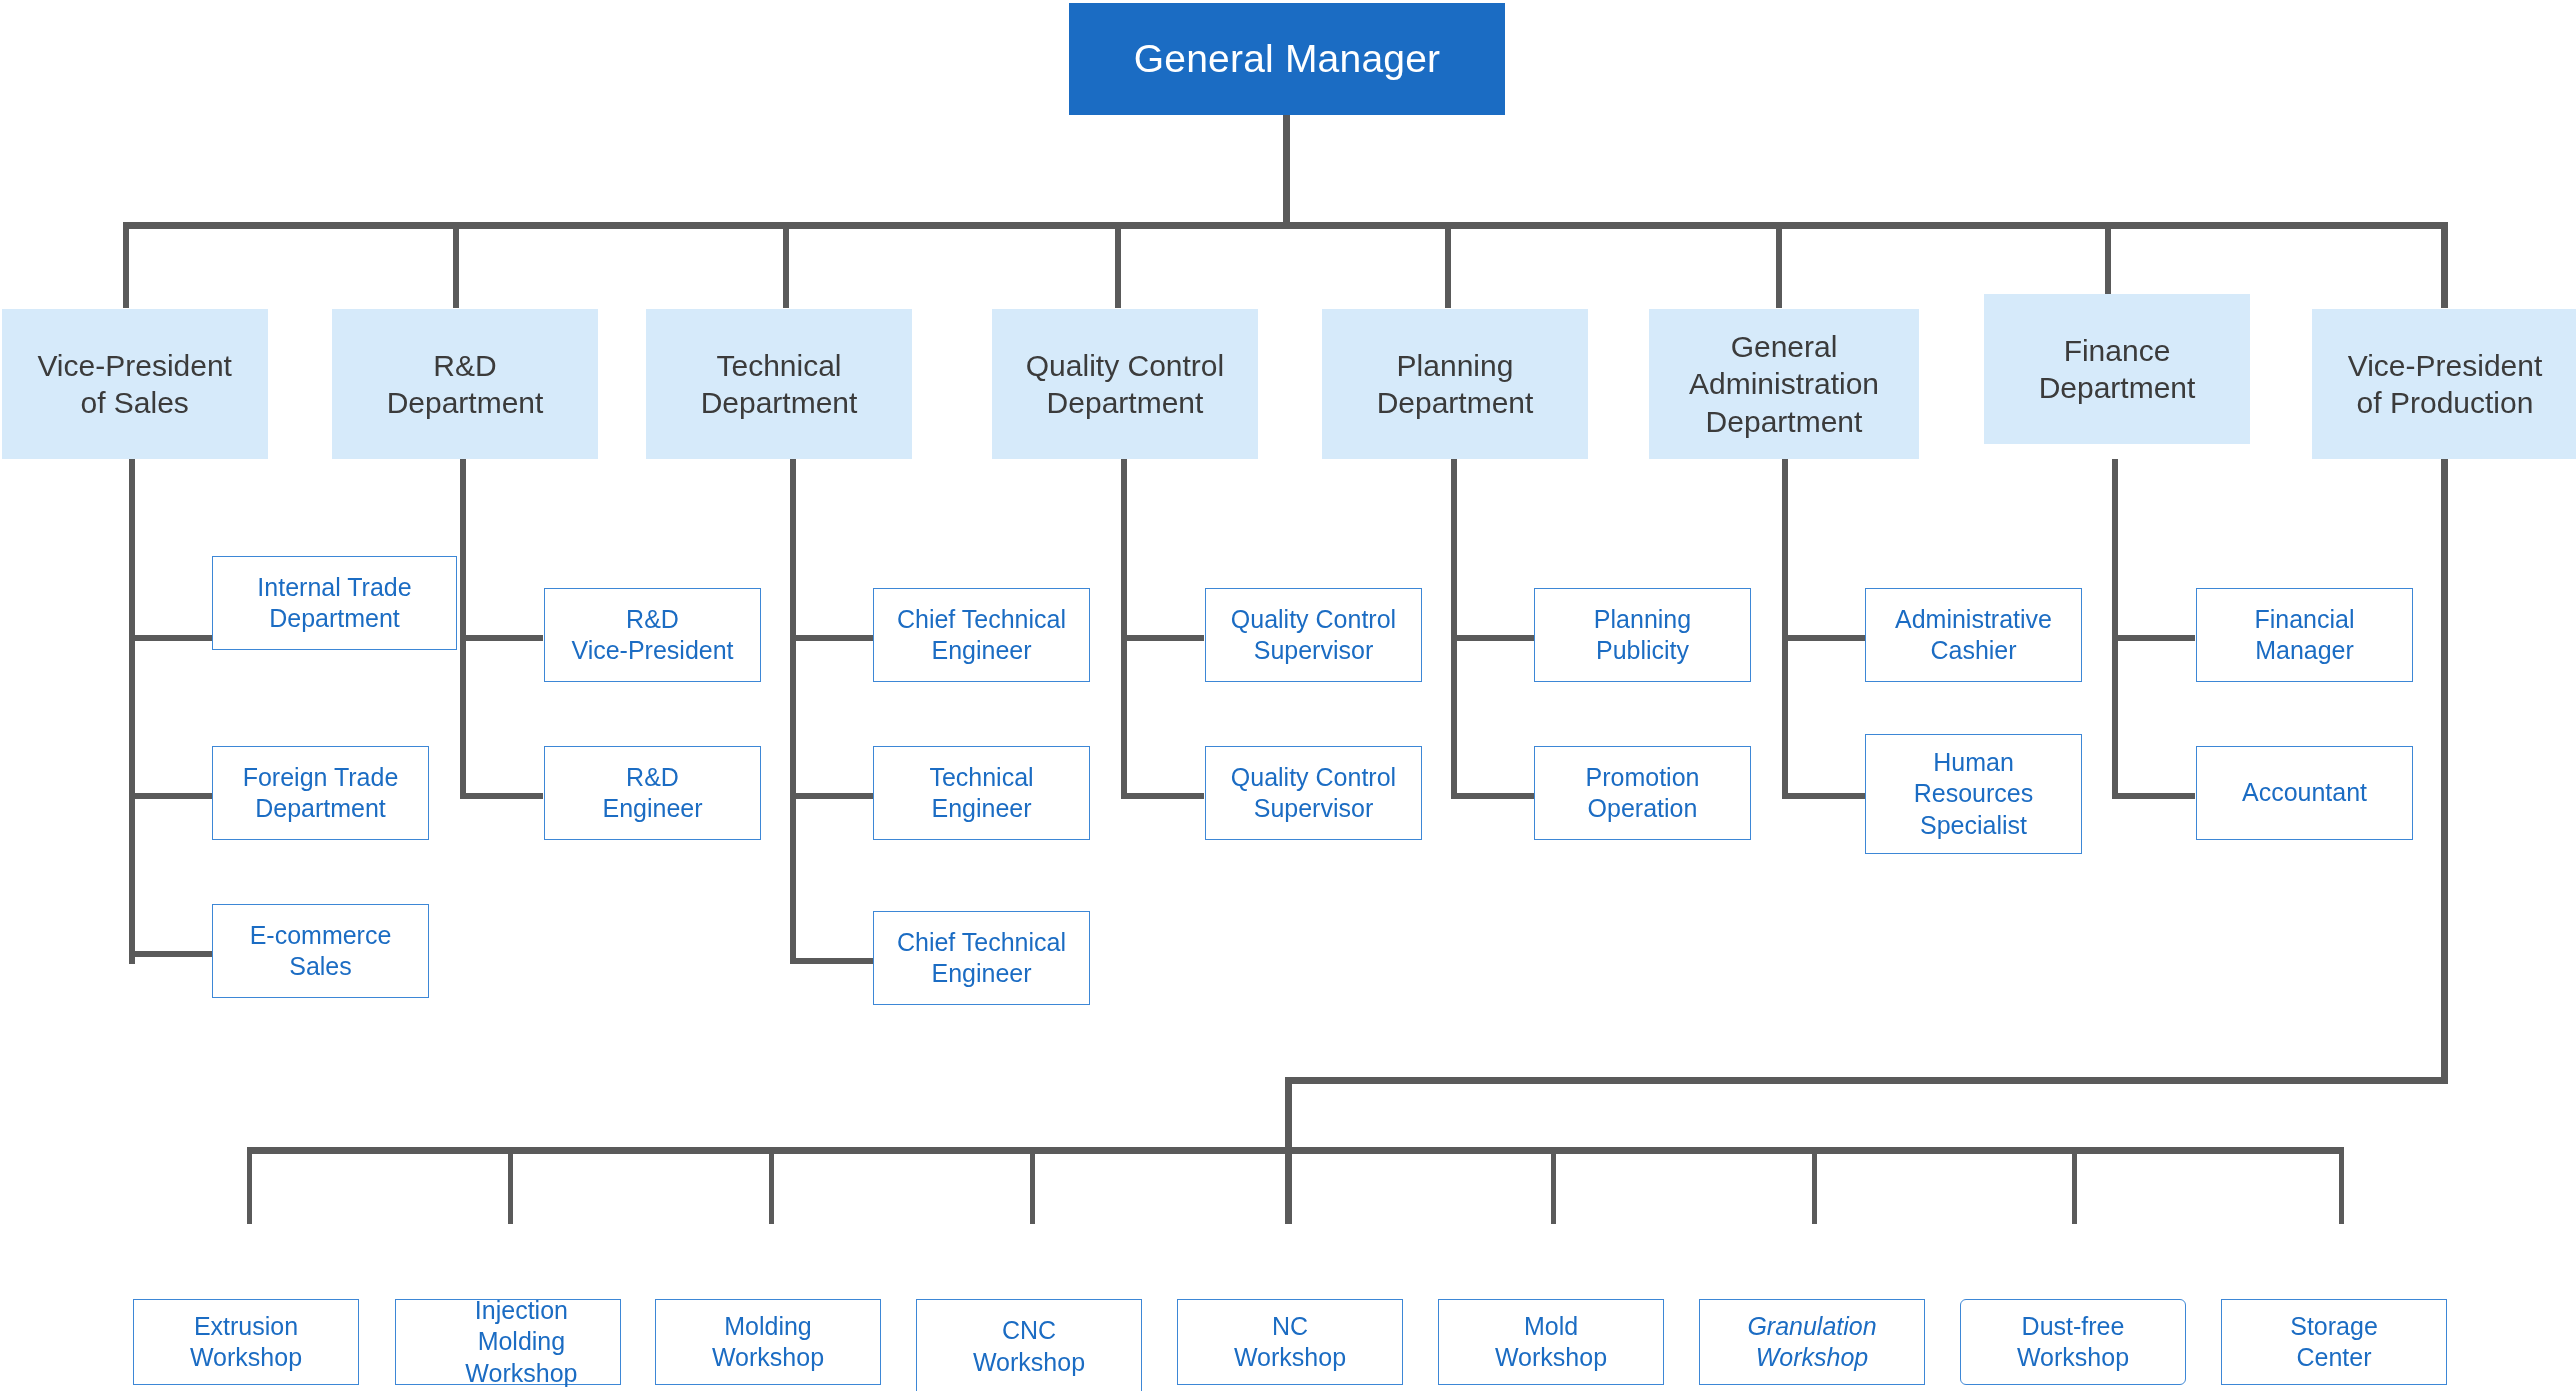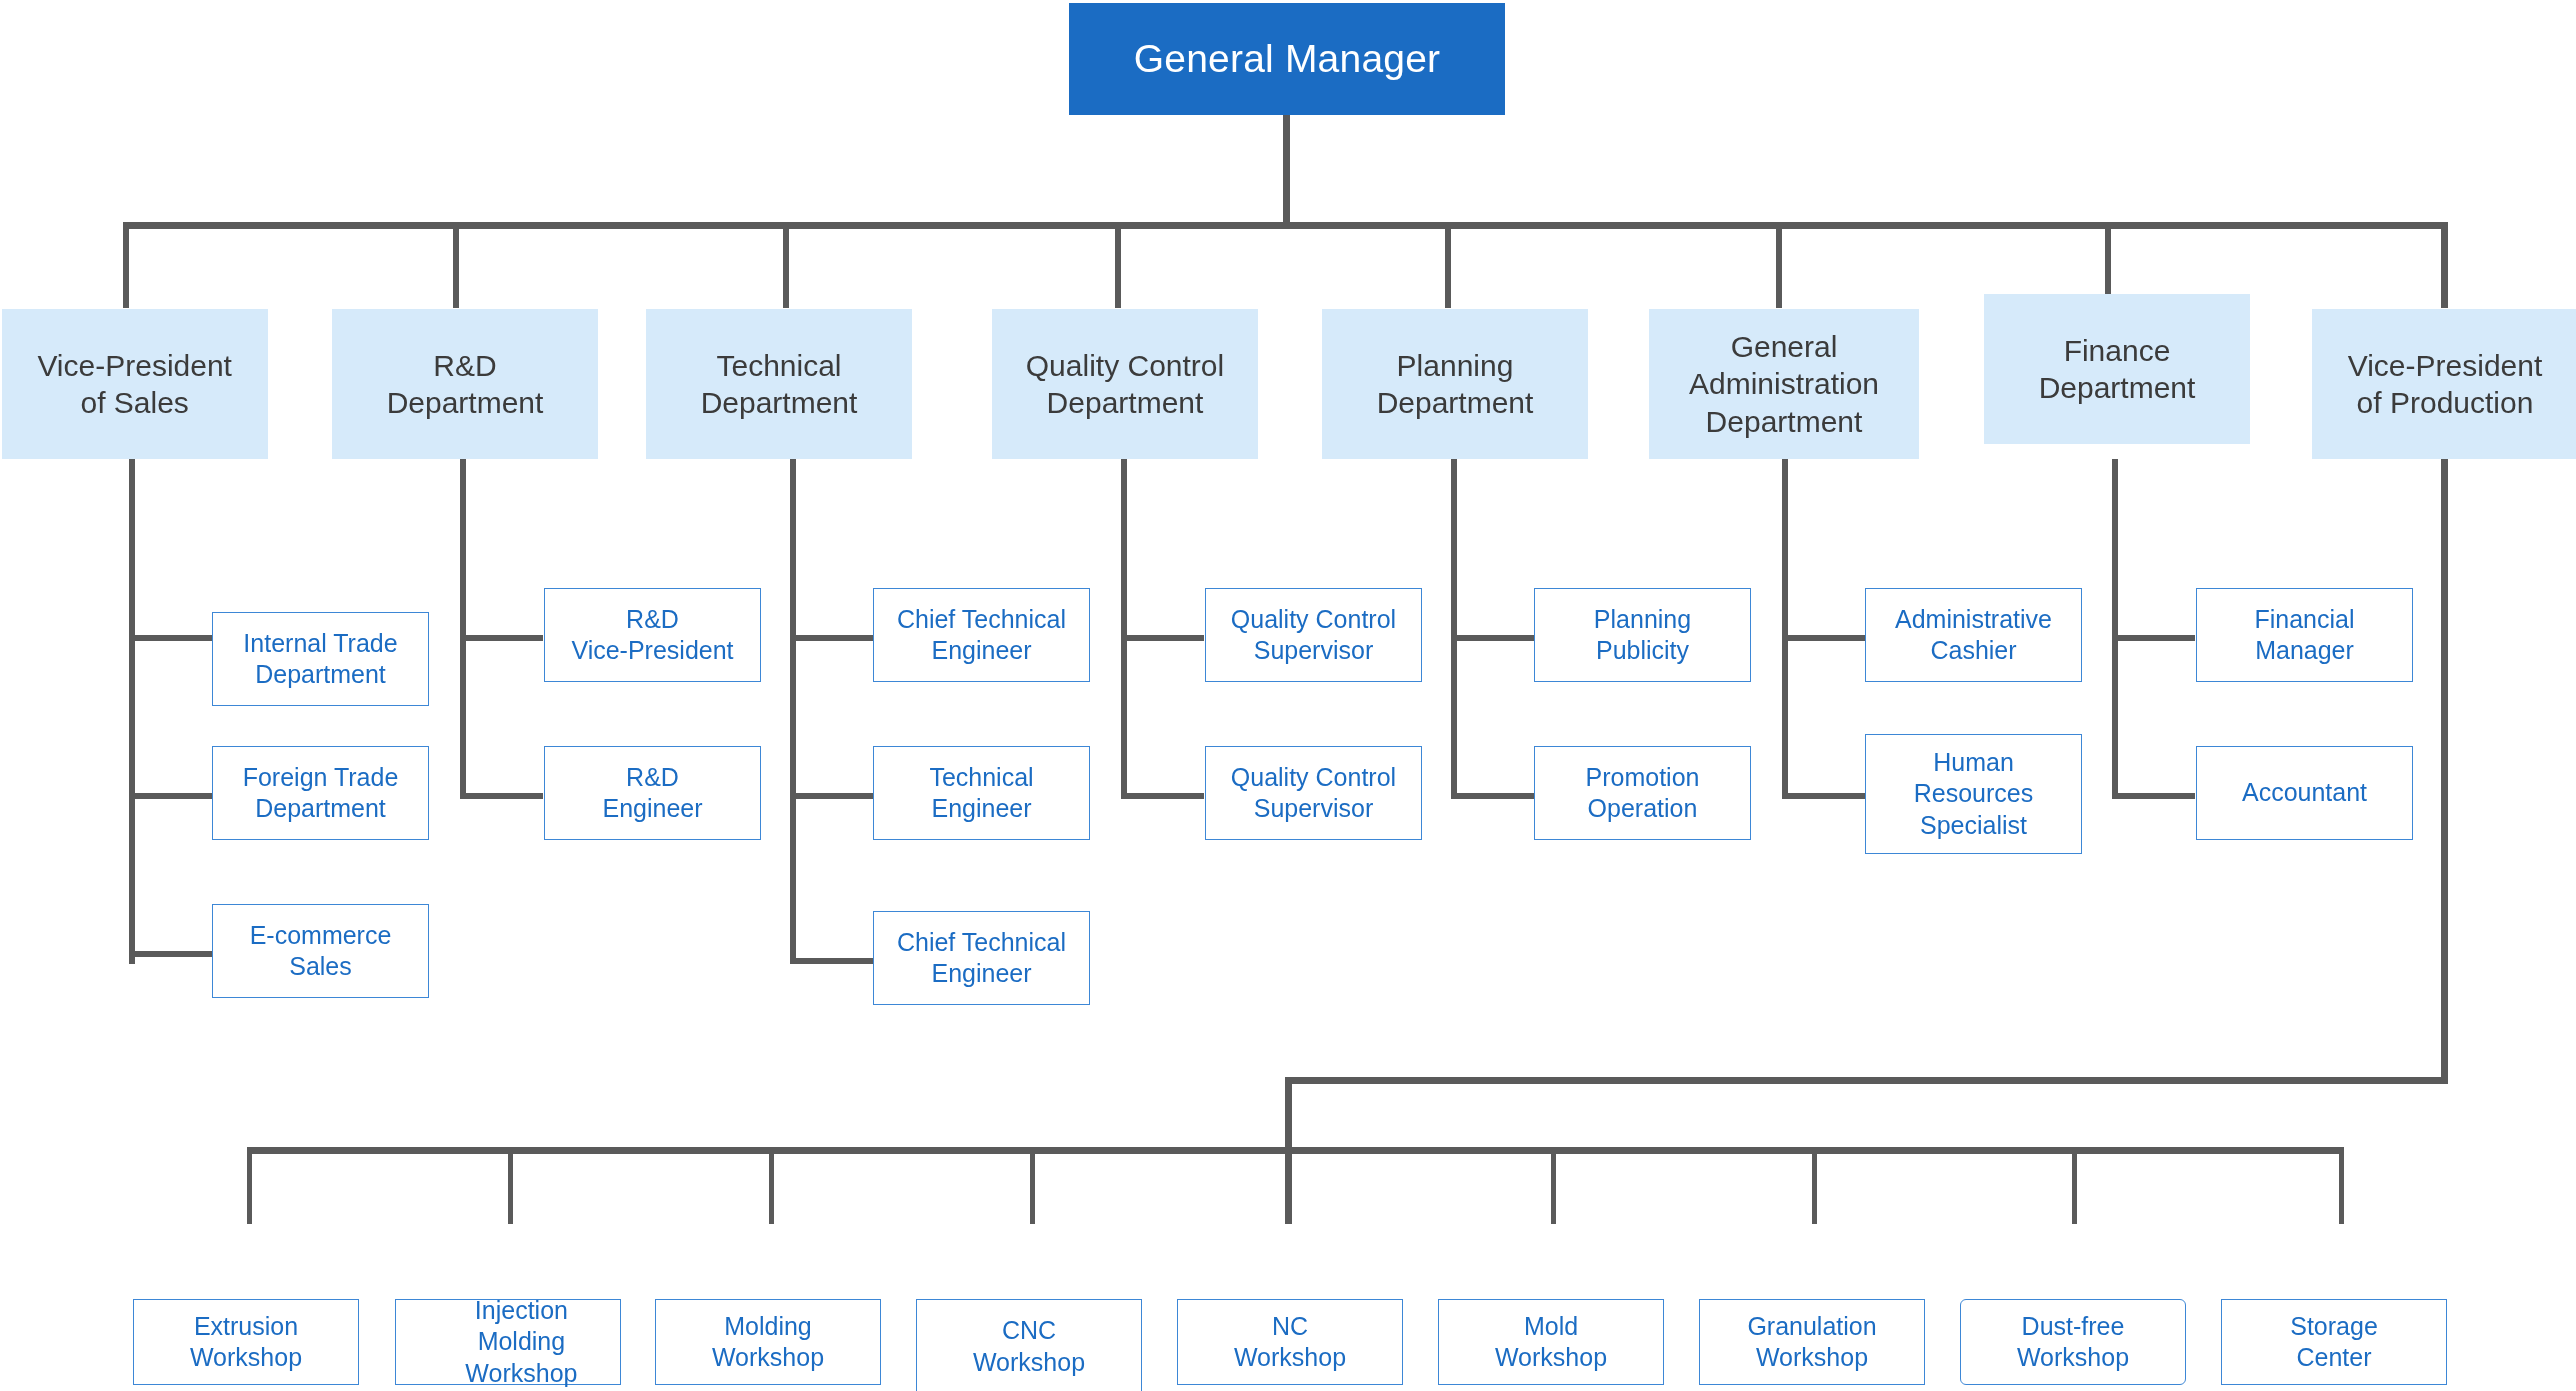--- a/index.html
+++ b/index.html
@@ -136,21 +136,21 @@
         <div>Vice-President</div>
         <div>of Production</div>
       </div>
     </div>
 
   <div class="conn" style="left:129px; top:459px; width:6px; height:505px;"></div>
   <div class="conn" style="left:129px; top:635px; width:83px; height:6px;"></div>
   <div class="conn" style="left:129px; top:793px; width:83px; height:6px;"></div>
   <div class="conn" style="left:129px; top:951px; width:83px; height:6px;"></div>
 
-  <div class="node-leaf" style="left:212px; top:612px; width:217px; height:94px;">
+  <div class="node-leaf" style="left:212px; top:556px; width:245px; height:94px;">
       <div>
         <div>Internal Trade</div>
         <div>Department</div>
       </div>
     </div>
   <div class="node-leaf" style="left:212px; top:746px; width:217px; height:94px;">
       <div>
         <div>Foreign Trade</div>
         <div>Department</div>
       </div>
@@ -316,21 +316,21 @@
         <div>NC</div>
         <div>Workshop</div>
       </div>
     </div>
   <div class="node-leaf workshop" style="left:1438px; top:1299px; width:226px; height:86px;">
       <div>
         <div>Mold</div>
         <div>Workshop</div>
       </div>
     </div>
-  <div class="node-leaf workshop" style="left:1699px; top:1299px; width:226px; height:86px;">
+  <div class="node-leaf workshop" style="left:1699px; top:1299px; width:226px; height:86px;font-style:italic;">
       <div>
         <div>Granulation</div>
         <div>Workshop</div>
       </div>
     </div>
   <div class="node-leaf workshop" style="left:1960px; top:1299px; width:226px; height:86px;border-radius:6px;">
       <div>
         <div>Dust-free</div>
         <div>Workshop</div>
       </div>

